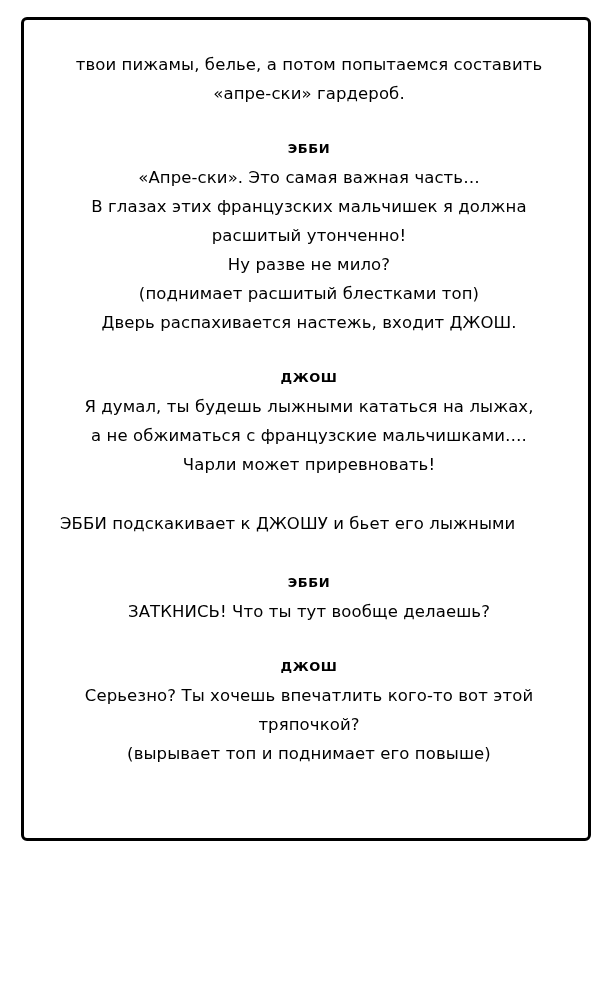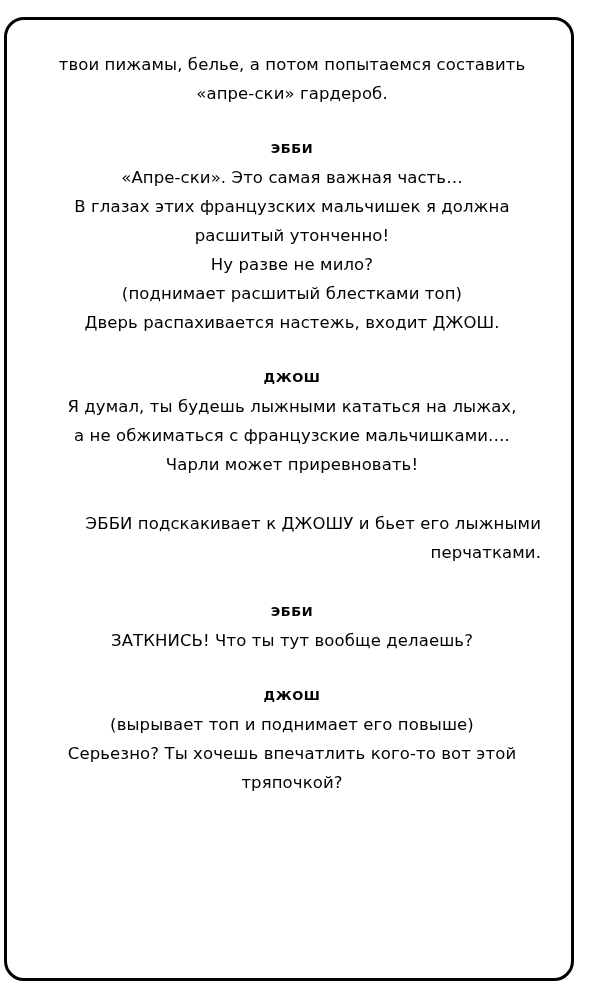--- a/index.html
+++ b/index.html
@@ -9,43 +9,43 @@
   }
   body {
     width: 614px;
     height: 1000px;
     font-family: "DejaVu Sans", sans-serif;
     color: #000000;
     overflow: hidden;
   }
   .page {
     position: absolute;
-    left: 4px;
+    left: 21px;
     top: 17px;
     width: 570px;
-    height: 964px;
+    height: 824px;
     border: 3px solid #000000;
-    border-radius: 20px;
+    border-radius: 6px;
     box-sizing: border-box;
     background: #ffffff;
   }
   .content {
     position: absolute;
     left: 36px;
     top: 30px;
     width: 498px;
     box-sizing: border-box;
   }
   .line {
     font-size: 16.5px;
     line-height: 29px;
     letter-spacing: 0.1px;
   }
   .center { text-align: center; }
-  .left   { text-align: right; margin-left: 24px; }
+  .left   { text-align: left; }
   .speaker {
     font-weight: bold;
     text-align: center;
     font-size: 13px;
     line-height: 29px;
     letter-spacing: 0.6px;
   }
   .italic { }
   .gap-md { height: 26px; }
   .gap-lg { height: 30px; }
@@ -88,38 +88,37 @@
     <div class="block">
       <div class="line center">Я думал, ты будешь лыжными кататься на лыжах,</div>
       <div class="line center">а не обжиматься с французские мальчишками….</div>
       <div class="line center">Чарли может приревновать!</div>
     </div>
 
     <div class="gap-lg"></div>
 
     <div class="block">
       <div class="line left">ЭББИ подскакивает к ДЖОШУ и бьет его лыжными</div>
-      <div class="line left">перчатками.</div>
     </div>
 
     <div class="gap-lg"></div>
 
     <div class="speaker">ЭББИ</div>
 
     <div class="block">
       <div class="line center">ЗАТКНИСЬ! Что ты тут вообще делаешь?</div>
     </div>
 
     <div class="gap-md"></div>
 
     <div class="speaker">ДЖОШ</div>
 
     <div class="block">
-      <div class="line center italic">(вырывает топ и поднимает его повыше)</div>
+      <div class="line center">Серьезно? Ты хочешь впечатлить кого-то вот этой</div>
+      <div class="line center">тряпочкой?</div>
     </div>
 
     <div class="block">
-      <div class="line center">Серьезно? Ты хочешь впечатлить кого-то вот этой</div>
-      <div class="line center">тряпочкой?</div>
+      <div class="line center italic">(вырывает топ и поднимает его повыше)</div>
     </div>
 
   </div>
 </div>
 
 </body></html>

